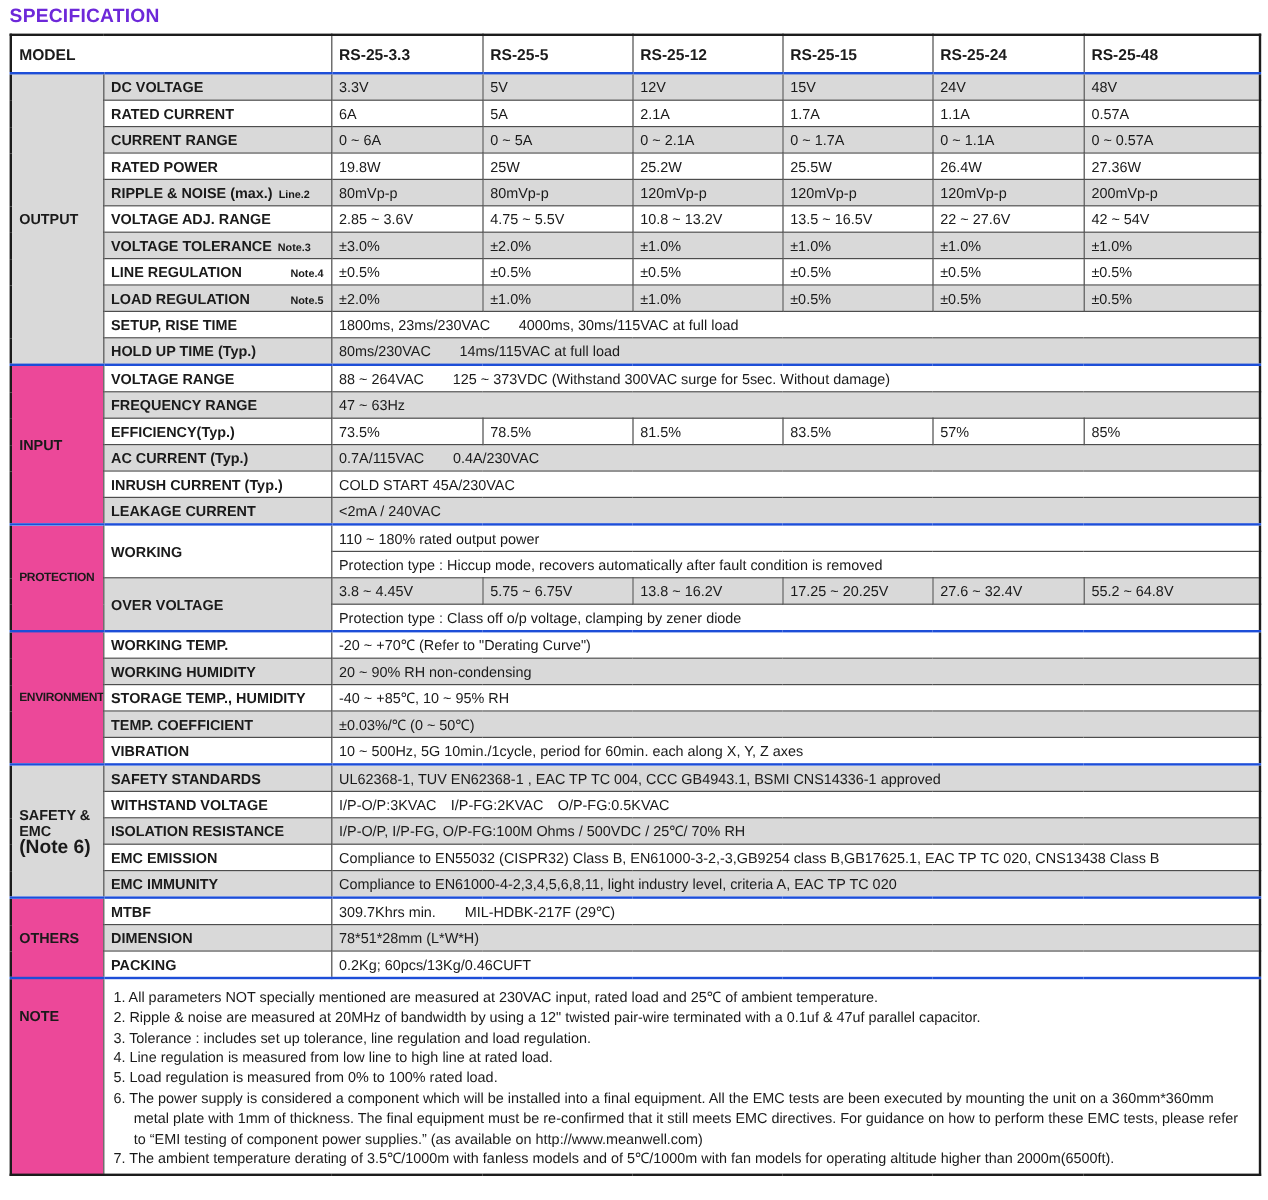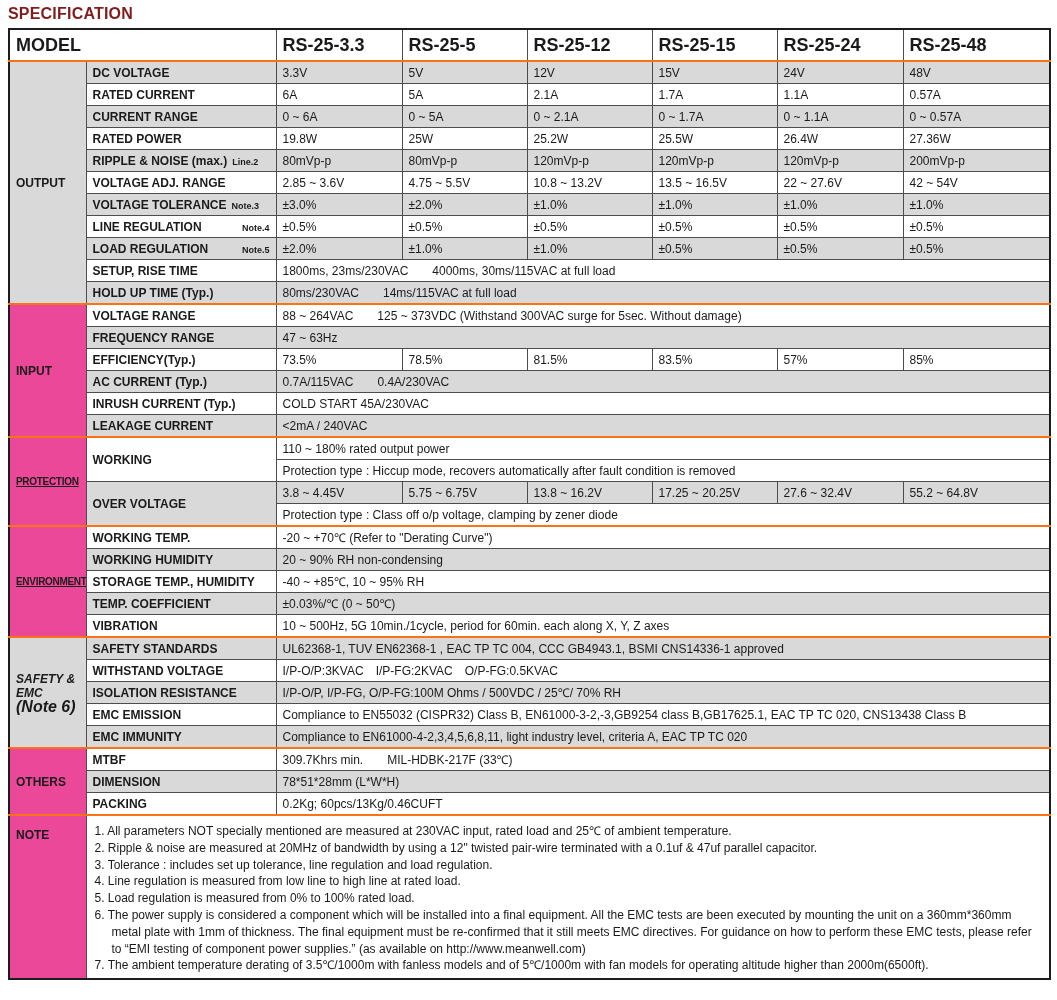--- a/index.html
+++ b/index.html
@@ -1,30 +1,30 @@
 <!DOCTYPE html>
 <html><head>
 <meta charset="utf-8">
 <style>
   html,body{margin:0;padding:0;background:#ffffff;}
   body{width:1057px;height:1000px;font-family:"Liberation Sans",sans-serif;color:#1a1a1a;}
-  .title{margin:5px 0 5px 8px;font-size:16px;font-weight:bold;color:#7f1d1d;letter-spacing:.2px;}
+  .title{margin:5px 0 5px 8px;font-size:16px;font-weight:bold;color:#6d28d9;letter-spacing:.2px;}
   table.spec{border-collapse:collapse;table-layout:fixed;width:1041px;margin-left:8px;border:2px solid #1c1c1c;}
   td{border:1px solid #4d4d4d;padding:2px 6px;font-size:12px;height:17px;vertical-align:middle;white-space:nowrap;overflow:hidden;background:#ffffff;}
   tr.shade > td{background:#d9d9d9;}
-  tr.secstart > td{border-top:2px solid #f97316;}
-  tr.hdr > td{font-weight:bold;font-size:18px;height:22px;padding:4px 6px;}
+  tr.secstart > td{border-top:2px solid #1d4ed8;}
+  tr.hdr > td{font-weight:bold;font-size:13px;height:22px;padding:4px 6px;}
   td.lbl{font-weight:bold;}
   td.sec{background:#ec4899;font-weight:bold;padding-left:6px;}
-  td.sec-sm{font-size:10px;letter-spacing:-.3px;text-decoration:underline;}
-  td.sec-top{vertical-align:top;padding-top:12px;}
+  td.sec-sm{font-size:10px;letter-spacing:-.3px;}
+  td.sec-top{vertical-align:top;padding-top:24px;}
   .note{font-size:9px;font-weight:bold;}
   .note.inline{margin-left:5px;}
   .note.right{float:right;margin-top:3px;}
-  .safety-line{font-size:12px;line-height:14px;font-style:italic;}
+  .safety-line{font-size:12px;line-height:14px;}
   .safety-line.small{font-size:16px;}
   td.notes-cell{vertical-align:top;padding:7px 16px 4px 8px;white-space:normal;margin-left:11px;}
   .note-line{font-size:12px;line-height:16.8px;padding-left:17px;text-indent:-17px;white-space:normal;}
 </style>
 </head>
 <body>
 
 <div class="title">SPECIFICATION</div>
 
 <table class="spec">
@@ -237,21 +237,21 @@
     <td colspan="6">Compliance to EN55032 (CISPR32) Class B, EN61000-3-2,-3,GB9254 class B,GB17625.1, EAC TP TC 020, CNS13438 Class B</td>
   </tr>
   <tr class="shade">
     <td class="lbl"><span>EMC IMMUNITY</span></td>
     <td colspan="6">Compliance to EN61000-4-2,3,4,5,6,8,11, light industry level, criteria A, EAC TP TC 020</td>
   </tr>
 
   <tr class="secstart">
     <td class="sec" rowspan="3">OTHERS</td>
     <td class="lbl"><span>MTBF</span></td>
-    <td colspan="6">309.7Khrs min.  MIL-HDBK-217F (33℃)</td>
+    <td colspan="6">309.7Khrs min.  MIL-HDBK-217F (29℃)</td>
   </tr>
   <tr class="shade">
     <td class="lbl"><span>DIMENSION</span></td>
     <td colspan="6">78*51*28mm (L*W*H)</td>
   </tr>
   <tr>
     <td class="lbl"><span>PACKING</span></td>
     <td colspan="6">0.2Kg; 60pcs/13Kg/0.46CUFT</td>
   </tr>
 

